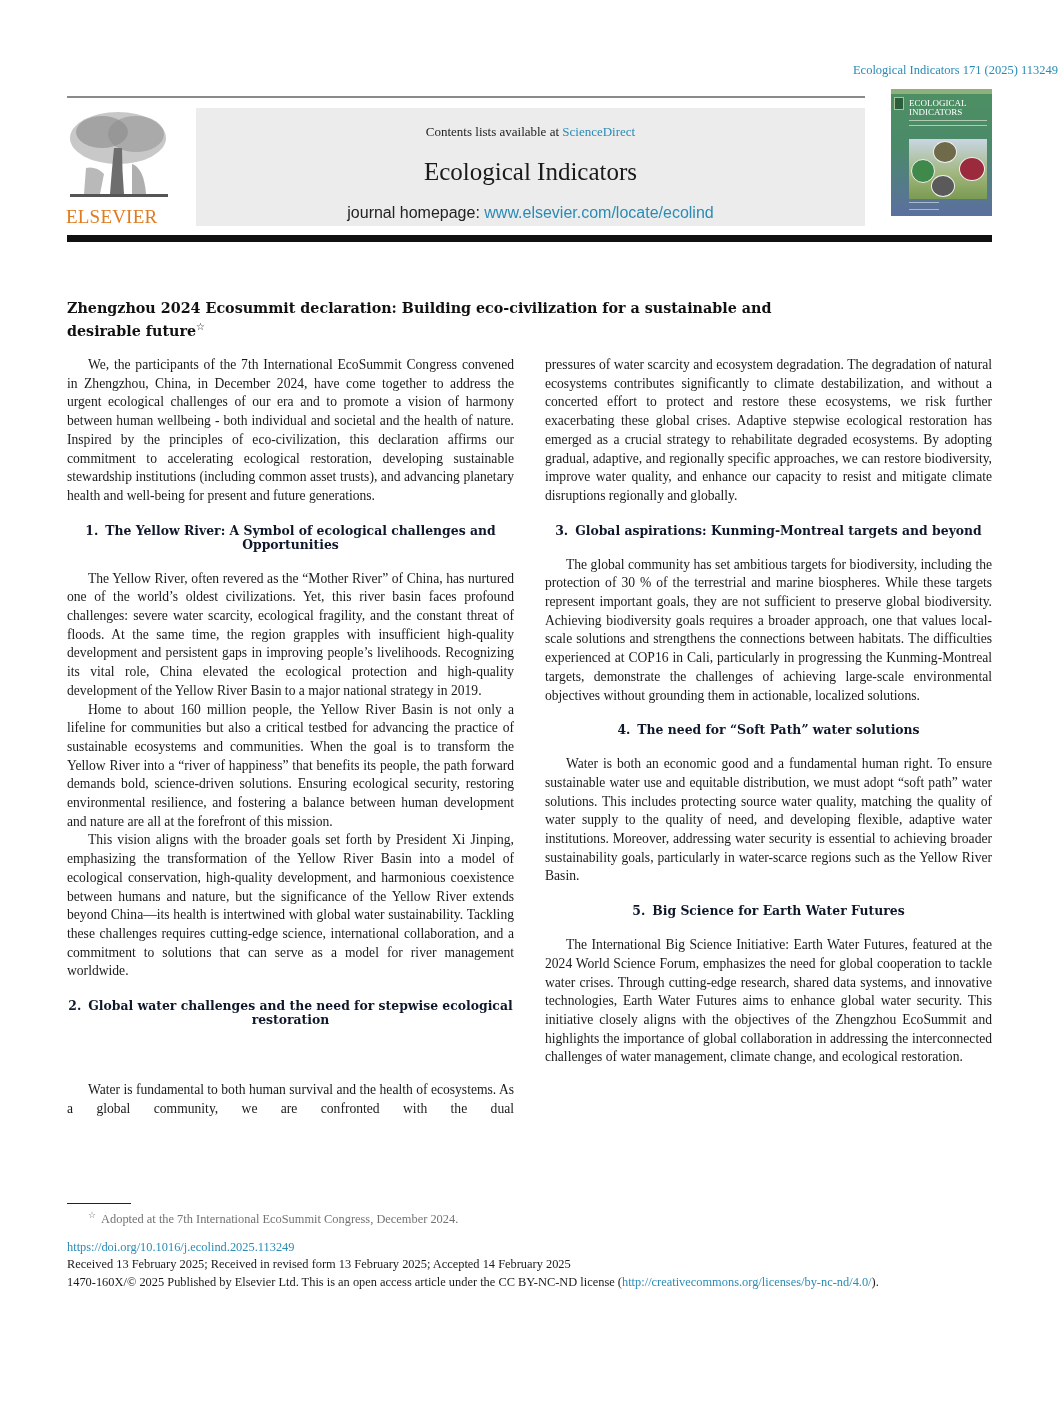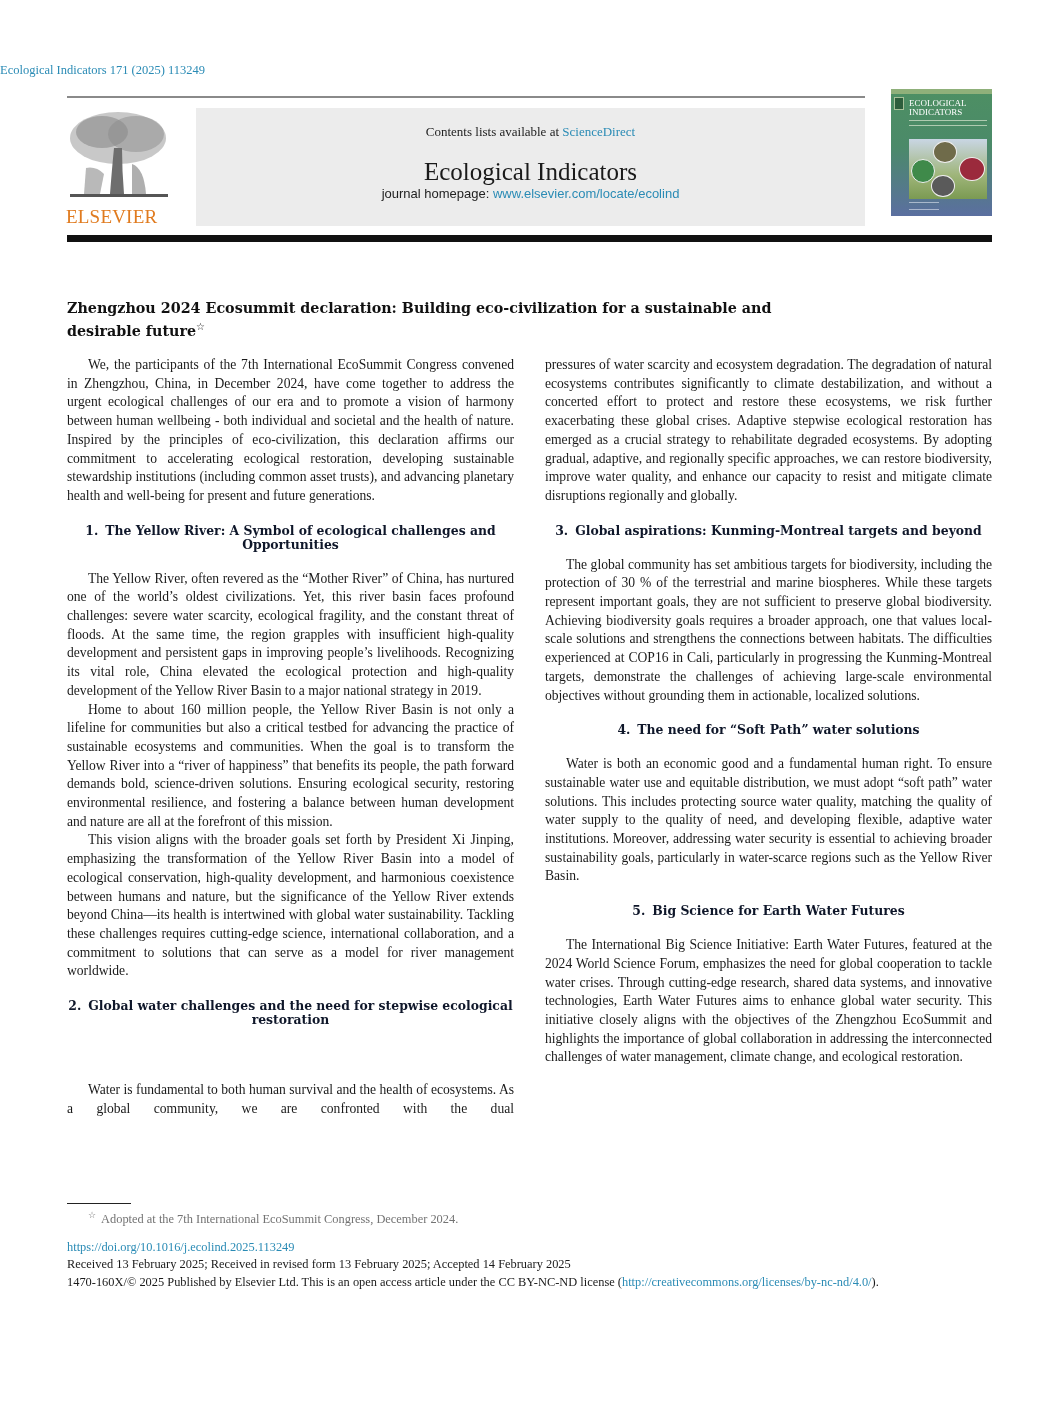--- a/index.html
+++ b/index.html
@@ -1,30 +1,30 @@
 <!DOCTYPE html>
 <html><head>
 <meta charset="utf-8">
 <style>
   * { box-sizing: border-box; margin: 0; padding: 0; }
   html, body { width: 1058px; height: 1411px; background: #ffffff; }
   body { position: relative; font-family: "DejaVu Serif", "Liberation Serif", serif; color: #1a1a1a; overflow: hidden; }
   a { color: #2a8bb5; text-decoration: none; }
 
-  .running-head { position: absolute; top: 63px; left: 0; width: 1058px; text-align: left; font-family: "Liberation Serif", serif; font-size: 12.5px; color: #2a8bb5; }
+  .running-head { position: absolute; top: 63px; left: 0; width: 1058px; text-align: right; font-family: "Liberation Serif", serif; font-size: 12.5px; color: #2a8bb5; }
   .rule-top { position: absolute; top: 96px; left: 67px; width: 798px; height: 2px; background: #8a8a8a; }
 
   .logo { position: absolute; top: 108px; left: 66px; width: 106px; height: 120px; }
   .logo svg { display: block; }
   .logo-word { position: absolute; left: 0; bottom: 0; width: 106px; font-family: "Liberation Serif", serif; font-size: 19px; color: #e07b1f; letter-spacing: 0.2px; }
 
   .masthead { position: absolute; top: 108px; left: 196px; width: 669px; height: 118px; background: #ececec; text-align: center; }
   .contents-line { margin-top: 16px; font-family: "Liberation Serif", serif; font-size: 13px; color: #222; }
   .journal-name { margin-top: 18px; font-family: "Liberation Serif", serif; font-size: 25px; color: #1a1a1a; }
-  .homepage-line { font-family: "Liberation Sans", sans-serif; font-size: 13px; color: #222; }
+  .homepage-line { margin-top: 18px; font-family: "Liberation Sans", sans-serif; font-size: 16px; color: #222; }
 
   .cover { position: absolute; top: 89px; left: 891px; width: 101px; height: 127px; background: linear-gradient(180deg, #4d8f63 0%, #4b8a69 45%, #5b6fa0 100%); overflow: hidden; }
   .cover-strip { position: absolute; top: 0; left: 0; width: 101px; height: 5px; background: #8fb07a; }
   .cover-badge { position: absolute; top: 8px; left: 3px; width: 10px; height: 13px; background: #2d5e3c; border: 1px solid #a8c29a; }
   .cover-title { position: absolute; top: 10px; left: 18px; font-family: "Liberation Serif", serif; font-size: 9px; line-height: 9px; color: #ffffff; }
   .cover-sub { position: absolute; top: 31px; left: 18px; width: 78px; height: 6px; border-top: 1px solid #d9e6d0; border-bottom: 1px solid #d9e6d0; opacity: .7; }
   .cover-photo { position: absolute; top: 50px; left: 18px; width: 78px; height: 60px; background: linear-gradient(180deg, #c9d6e4 0%, #9fb57a 60%, #7b9a52 100%); }
   .blob { position: absolute; border-radius: 50%; border: 1px solid #f0f0f0; }
   .cover-foot { position: absolute; bottom: 6px; left: 18px; width: 30px; height: 8px; border-top: 1px solid #dfe6f0; border-bottom: 1px solid #dfe6f0; opacity: .6; }
 

